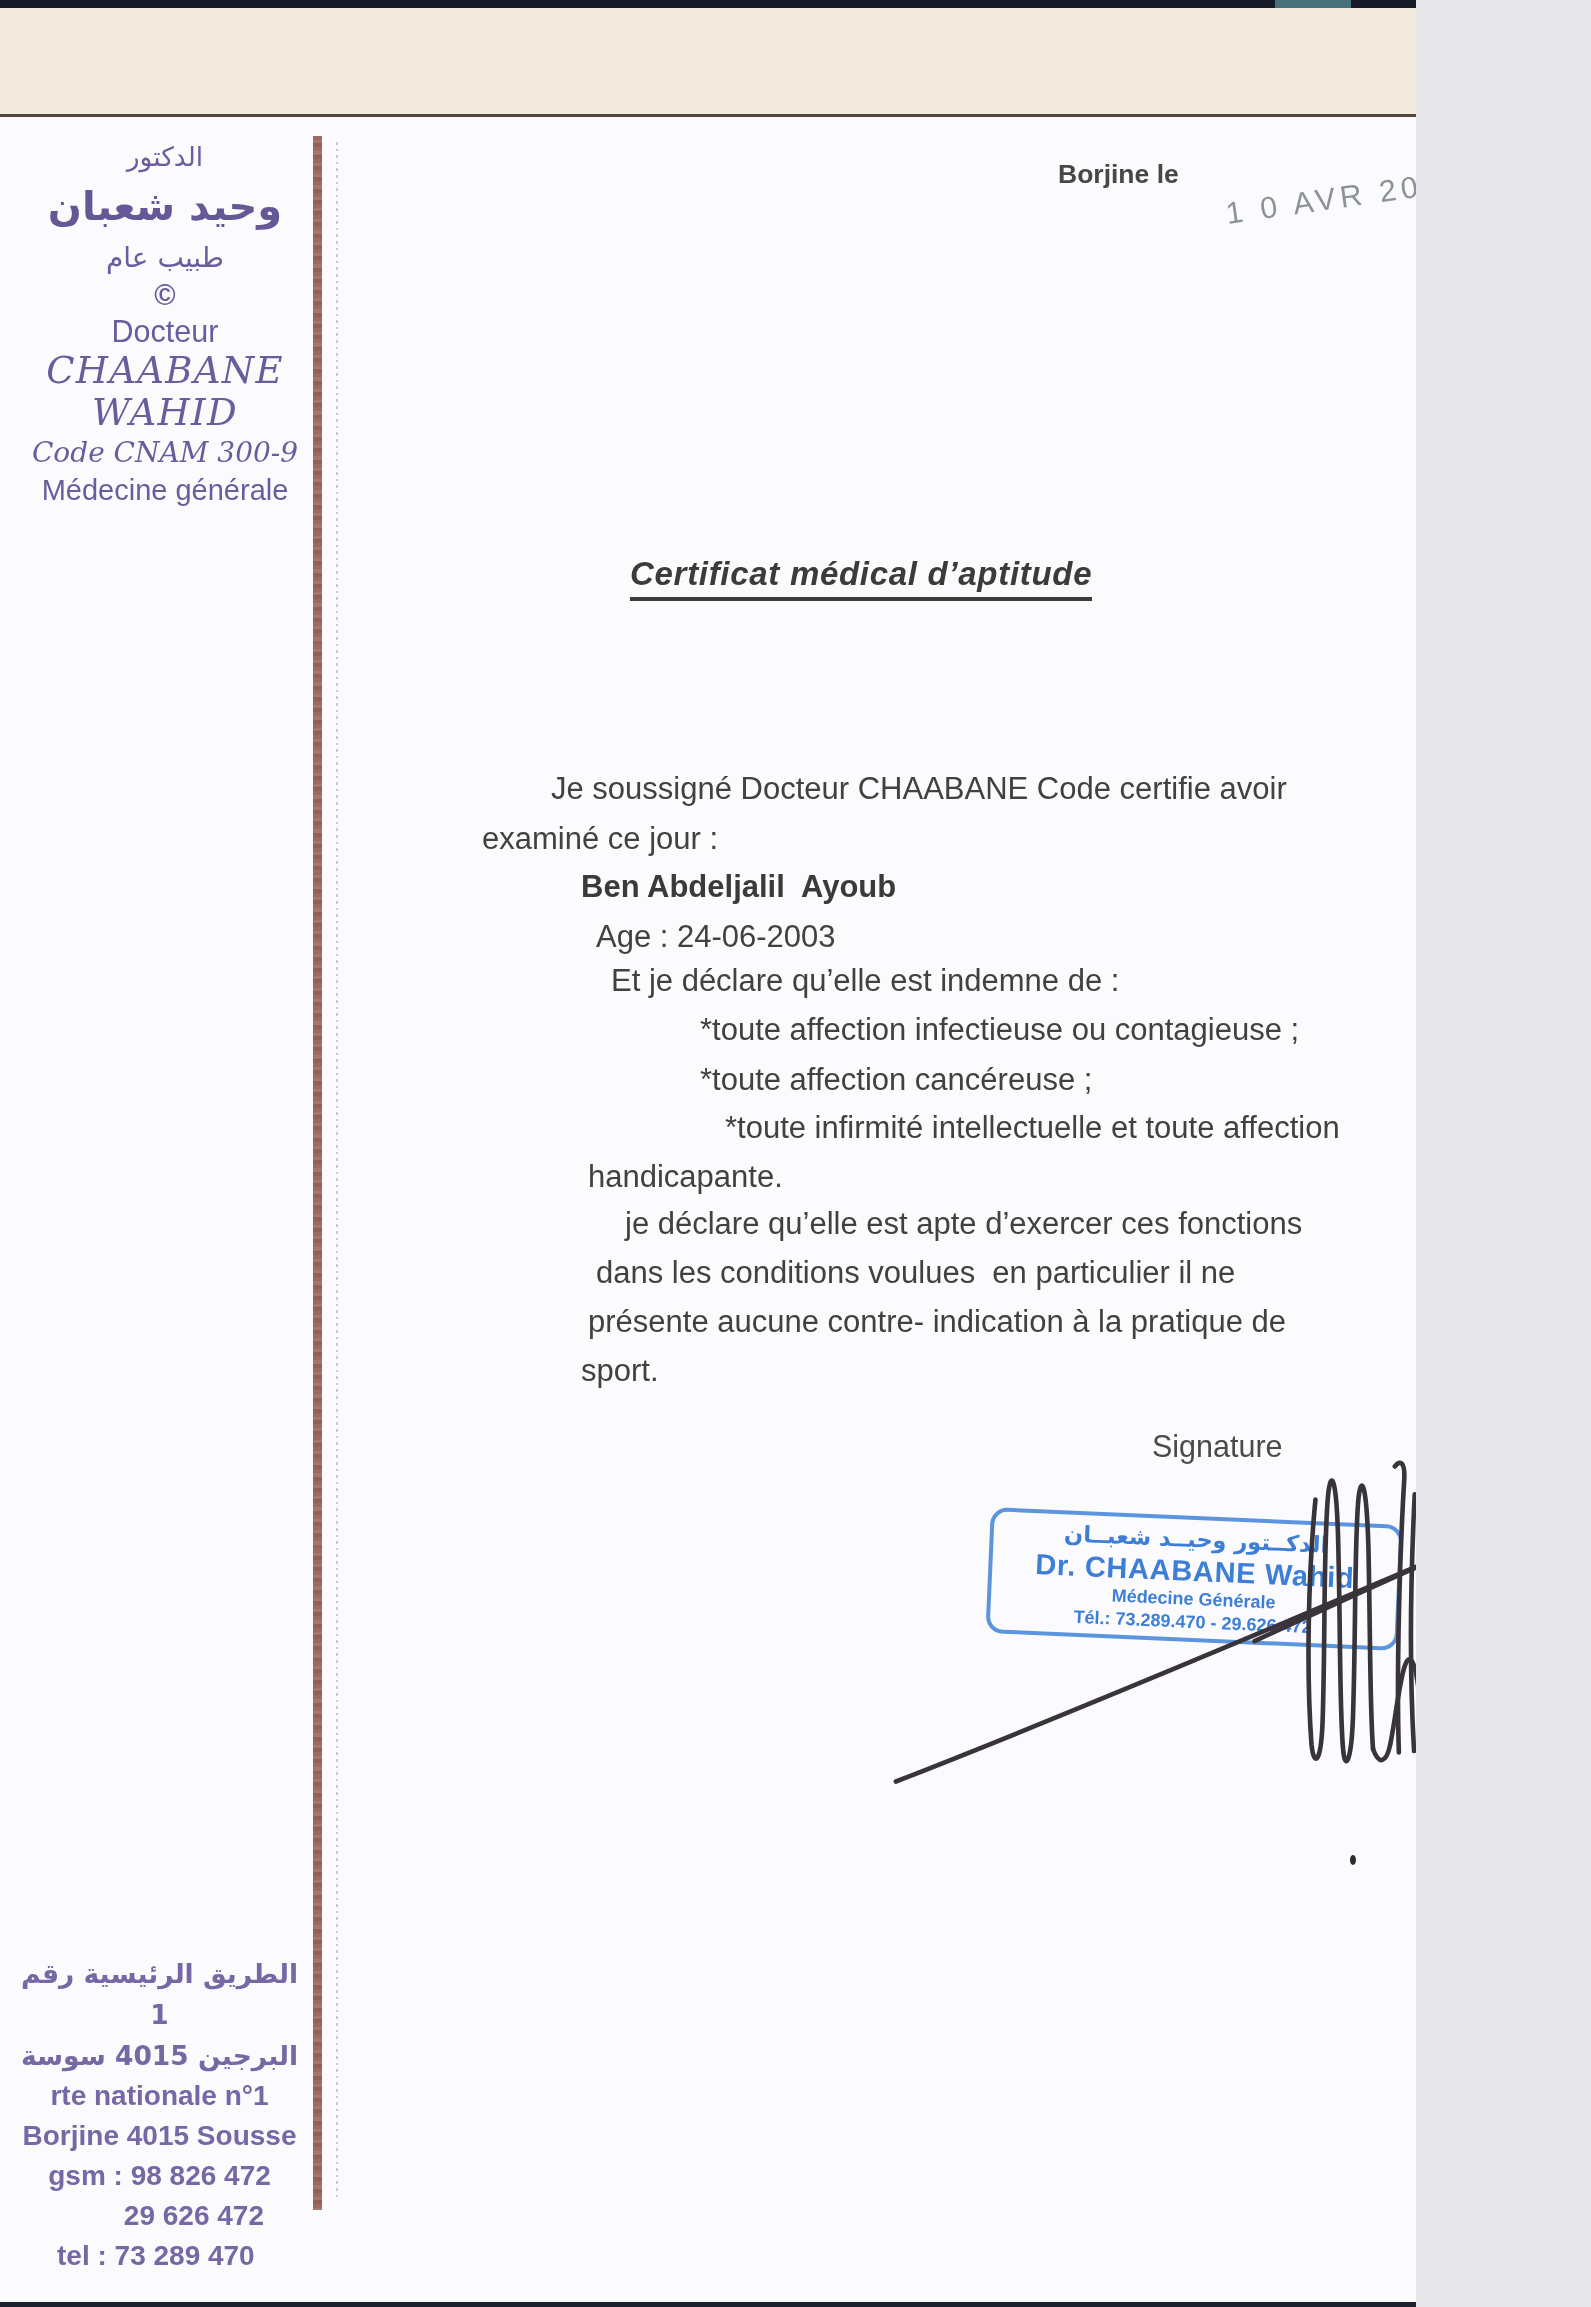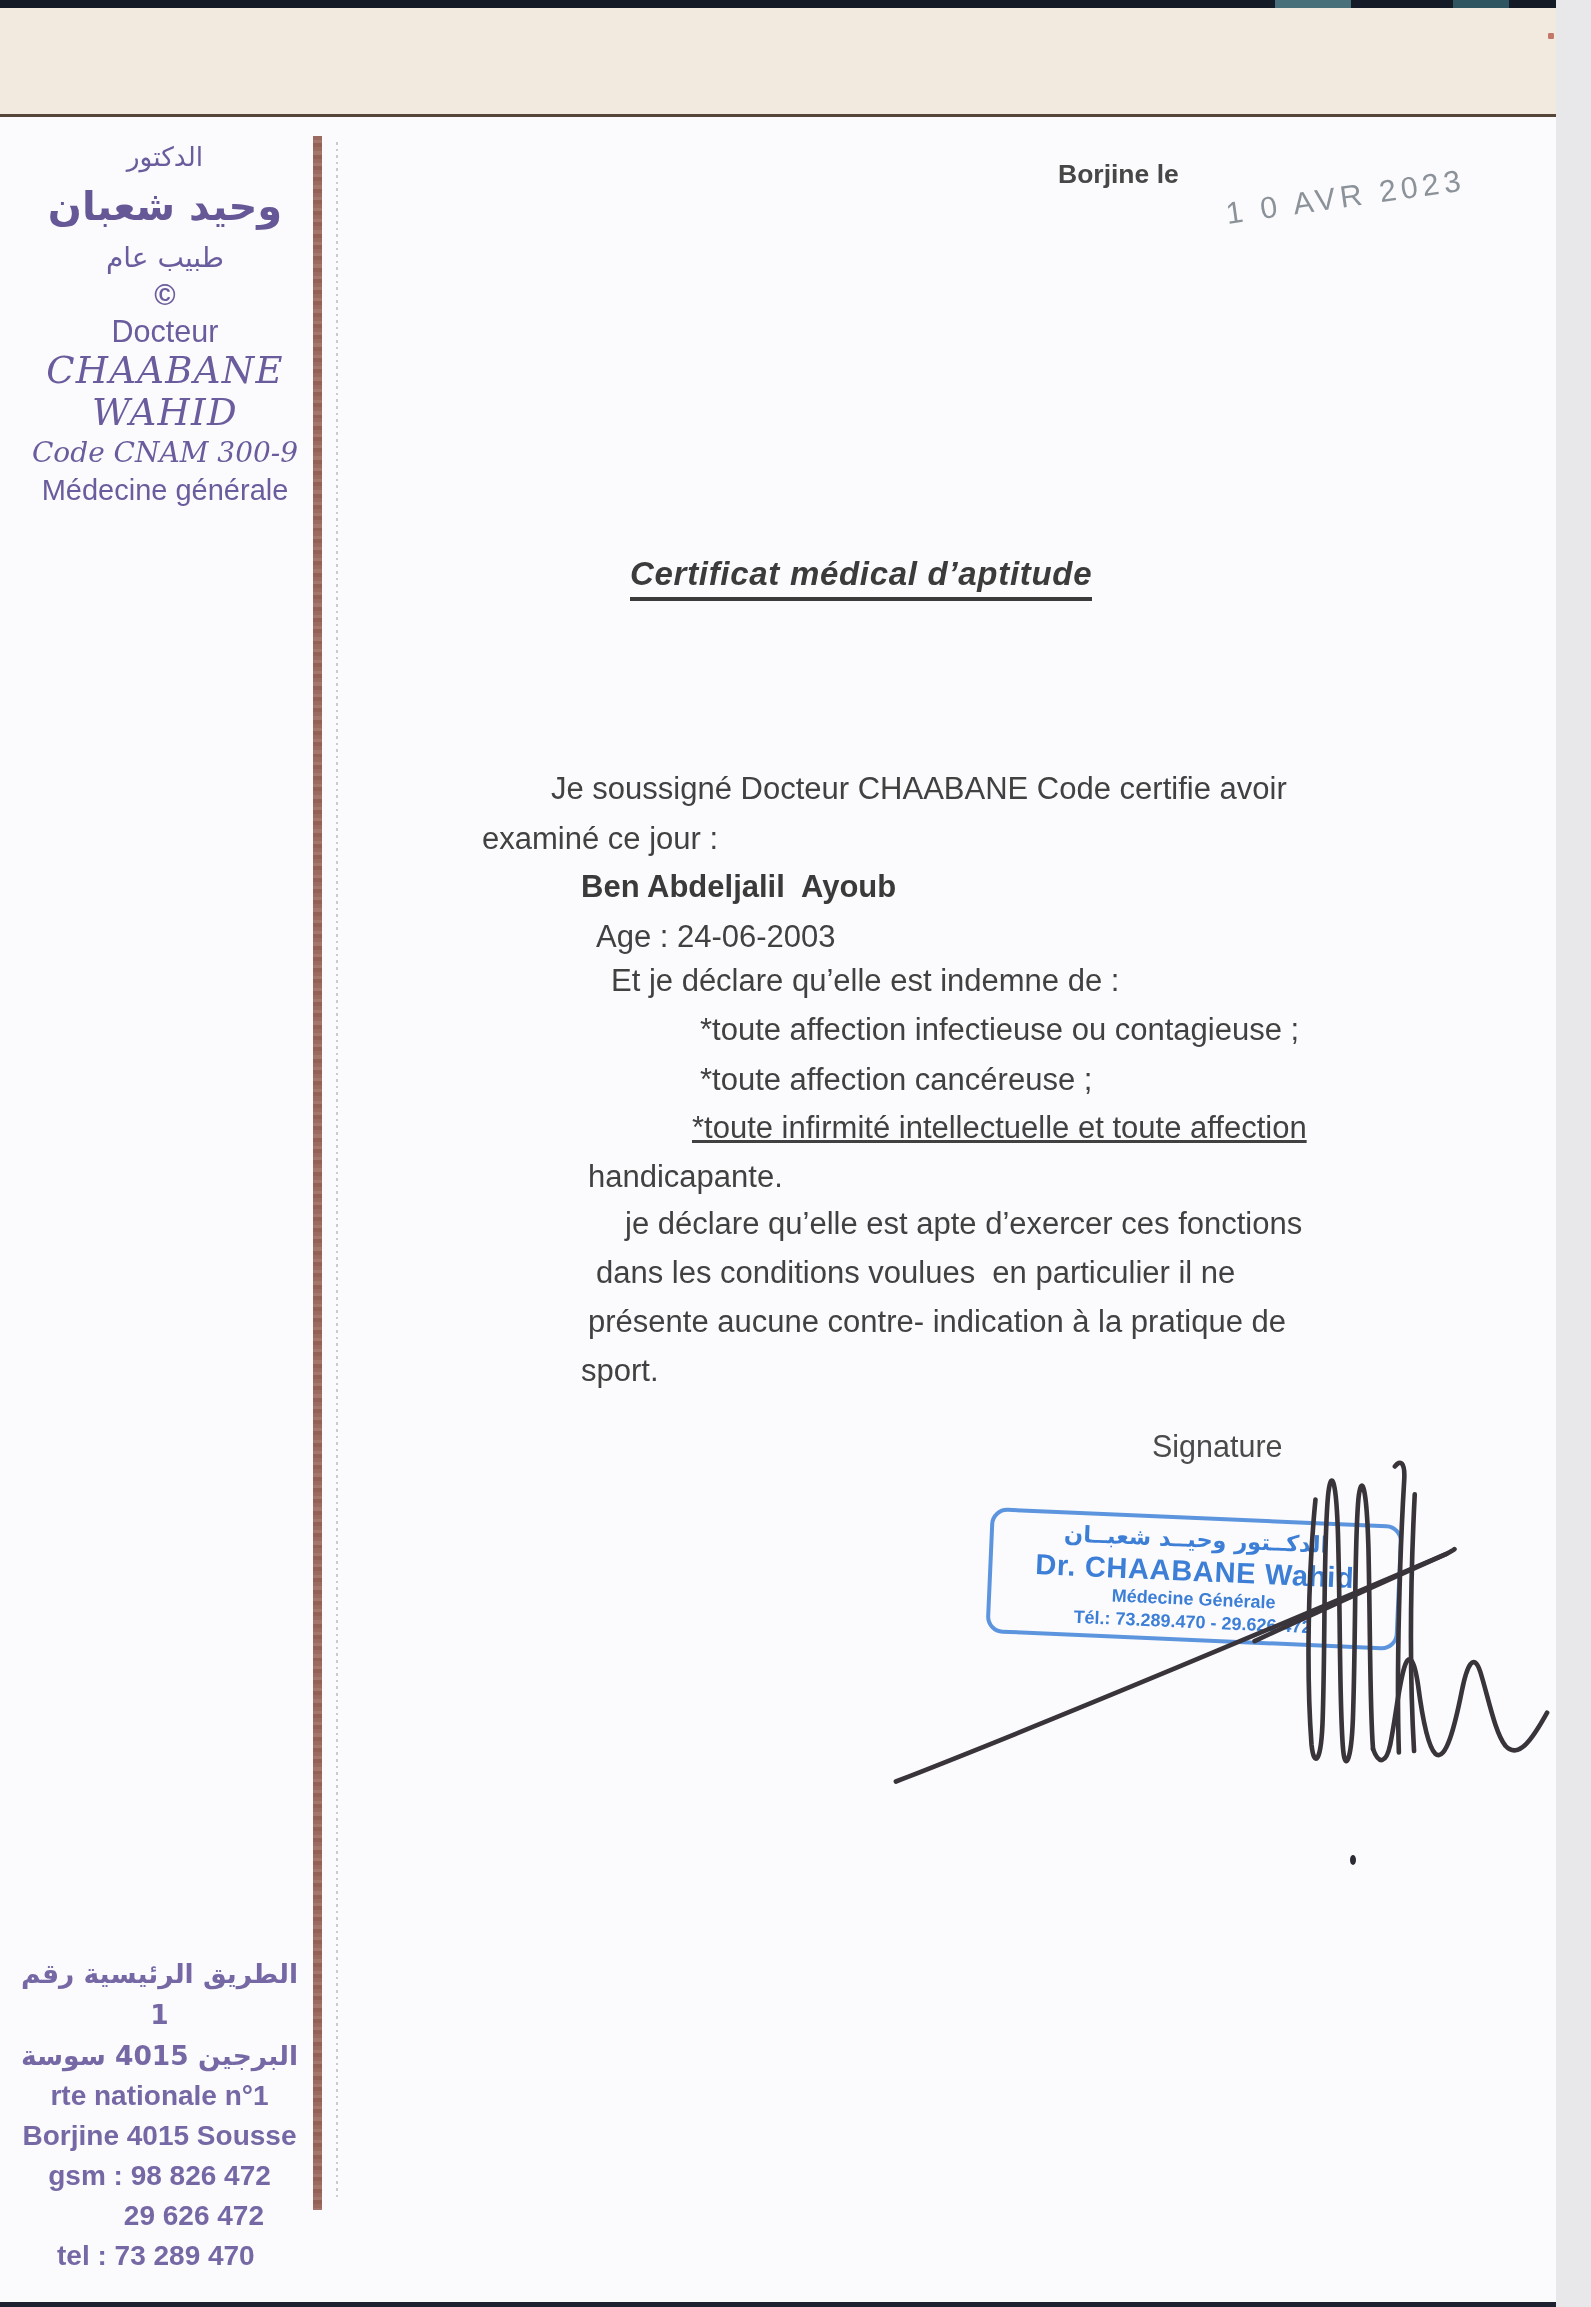--- a/index.html
+++ b/index.html
@@ -1,18 +1,18 @@
 <!DOCTYPE html>
 <html style="font-size:10.6px"><head>
 <meta charset="utf-8">
 <style>
   html,body{margin:0;padding:0;background:#e8e8ea;}
   .page{
     position:relative;
-    width:1556px;height:2307px;
+    width:1416px;height:2307px;
     background:#fbfbfd;
     overflow:hidden;
     font-family:"Liberation Sans", sans-serif;
   }
   
   .top-strip{position:absolute;left:0;top:0;width:1592px;height:8px;background:#141a26;}
   .strip-seg1{position:absolute;left:1275px;top:0;width:76px;height:8px;background:#47707a;}
   .strip-seg2{position:absolute;left:1453px;top:0;width:56px;height:8px;background:#2f5560;}
   .top-band{position:absolute;left:0;top:8px;width:1592px;height:106px;background:#f2e9df;border-bottom:3.3px solid #554639;}
   .bottom-strip{position:absolute;left:0;bottom:0;width:1592px;height:4.6px;background:#1c2230;}
@@ -104,21 +104,21 @@
 
   <div class="title"><span>Certificat médical d’aptitude</span></div>
 
   <div class="bline" style="left:551px;top:771px;">Je soussigné Docteur CHAABANE Code certifie avoir</div>
   <div class="bline" style="left:482px;top:821px;">examiné ce jour :</div>
   <div class="bline bold" style="left:581px;top:869px;">Ben Abdeljalil  Ayoub</div>
   <div class="bline" style="left:596px;top:919px;">Age : 24-06-2003</div>
   <div class="bline" style="left:611px;top:963px;">Et je déclare qu’elle est indemne de :</div>
   <div class="bline" style="left:700px;top:1012px;">*toute affection infectieuse ou contagieuse ;</div>
   <div class="bline" style="left:700px;top:1062px;">*toute affection cancéreuse ;</div>
-  <div class="bline" style="left:692px;top:1110px;text-decoration:underline;">*toute infirmité intellectuelle et toute affection</div>
+  <div class="bline" style="left:725px;top:1110px;">*toute infirmité intellectuelle et toute affection</div>
   <div class="bline" style="left:588px;top:1159px;">handicapante.</div>
   <div class="bline" style="left:625px;top:1206px;">je déclare qu’elle est apte d’exercer ces fonctions</div>
   <div class="bline" style="left:588px;top:1304px;">présente aucune contre- indication à la pratique de</div>
   <div class="bline" style="left:596px;top:1255px;">dans les conditions voulues  en particulier il ne</div>
   <div class="bline" style="left:581px;top:1353px;">sport.</div>
 
   <div class="sig-label">Signature</div>
 
   <div class="stamp">
     <div class="stamp-ar" dir="rtl">الدكــتور وحيــد شعبــان</div>

